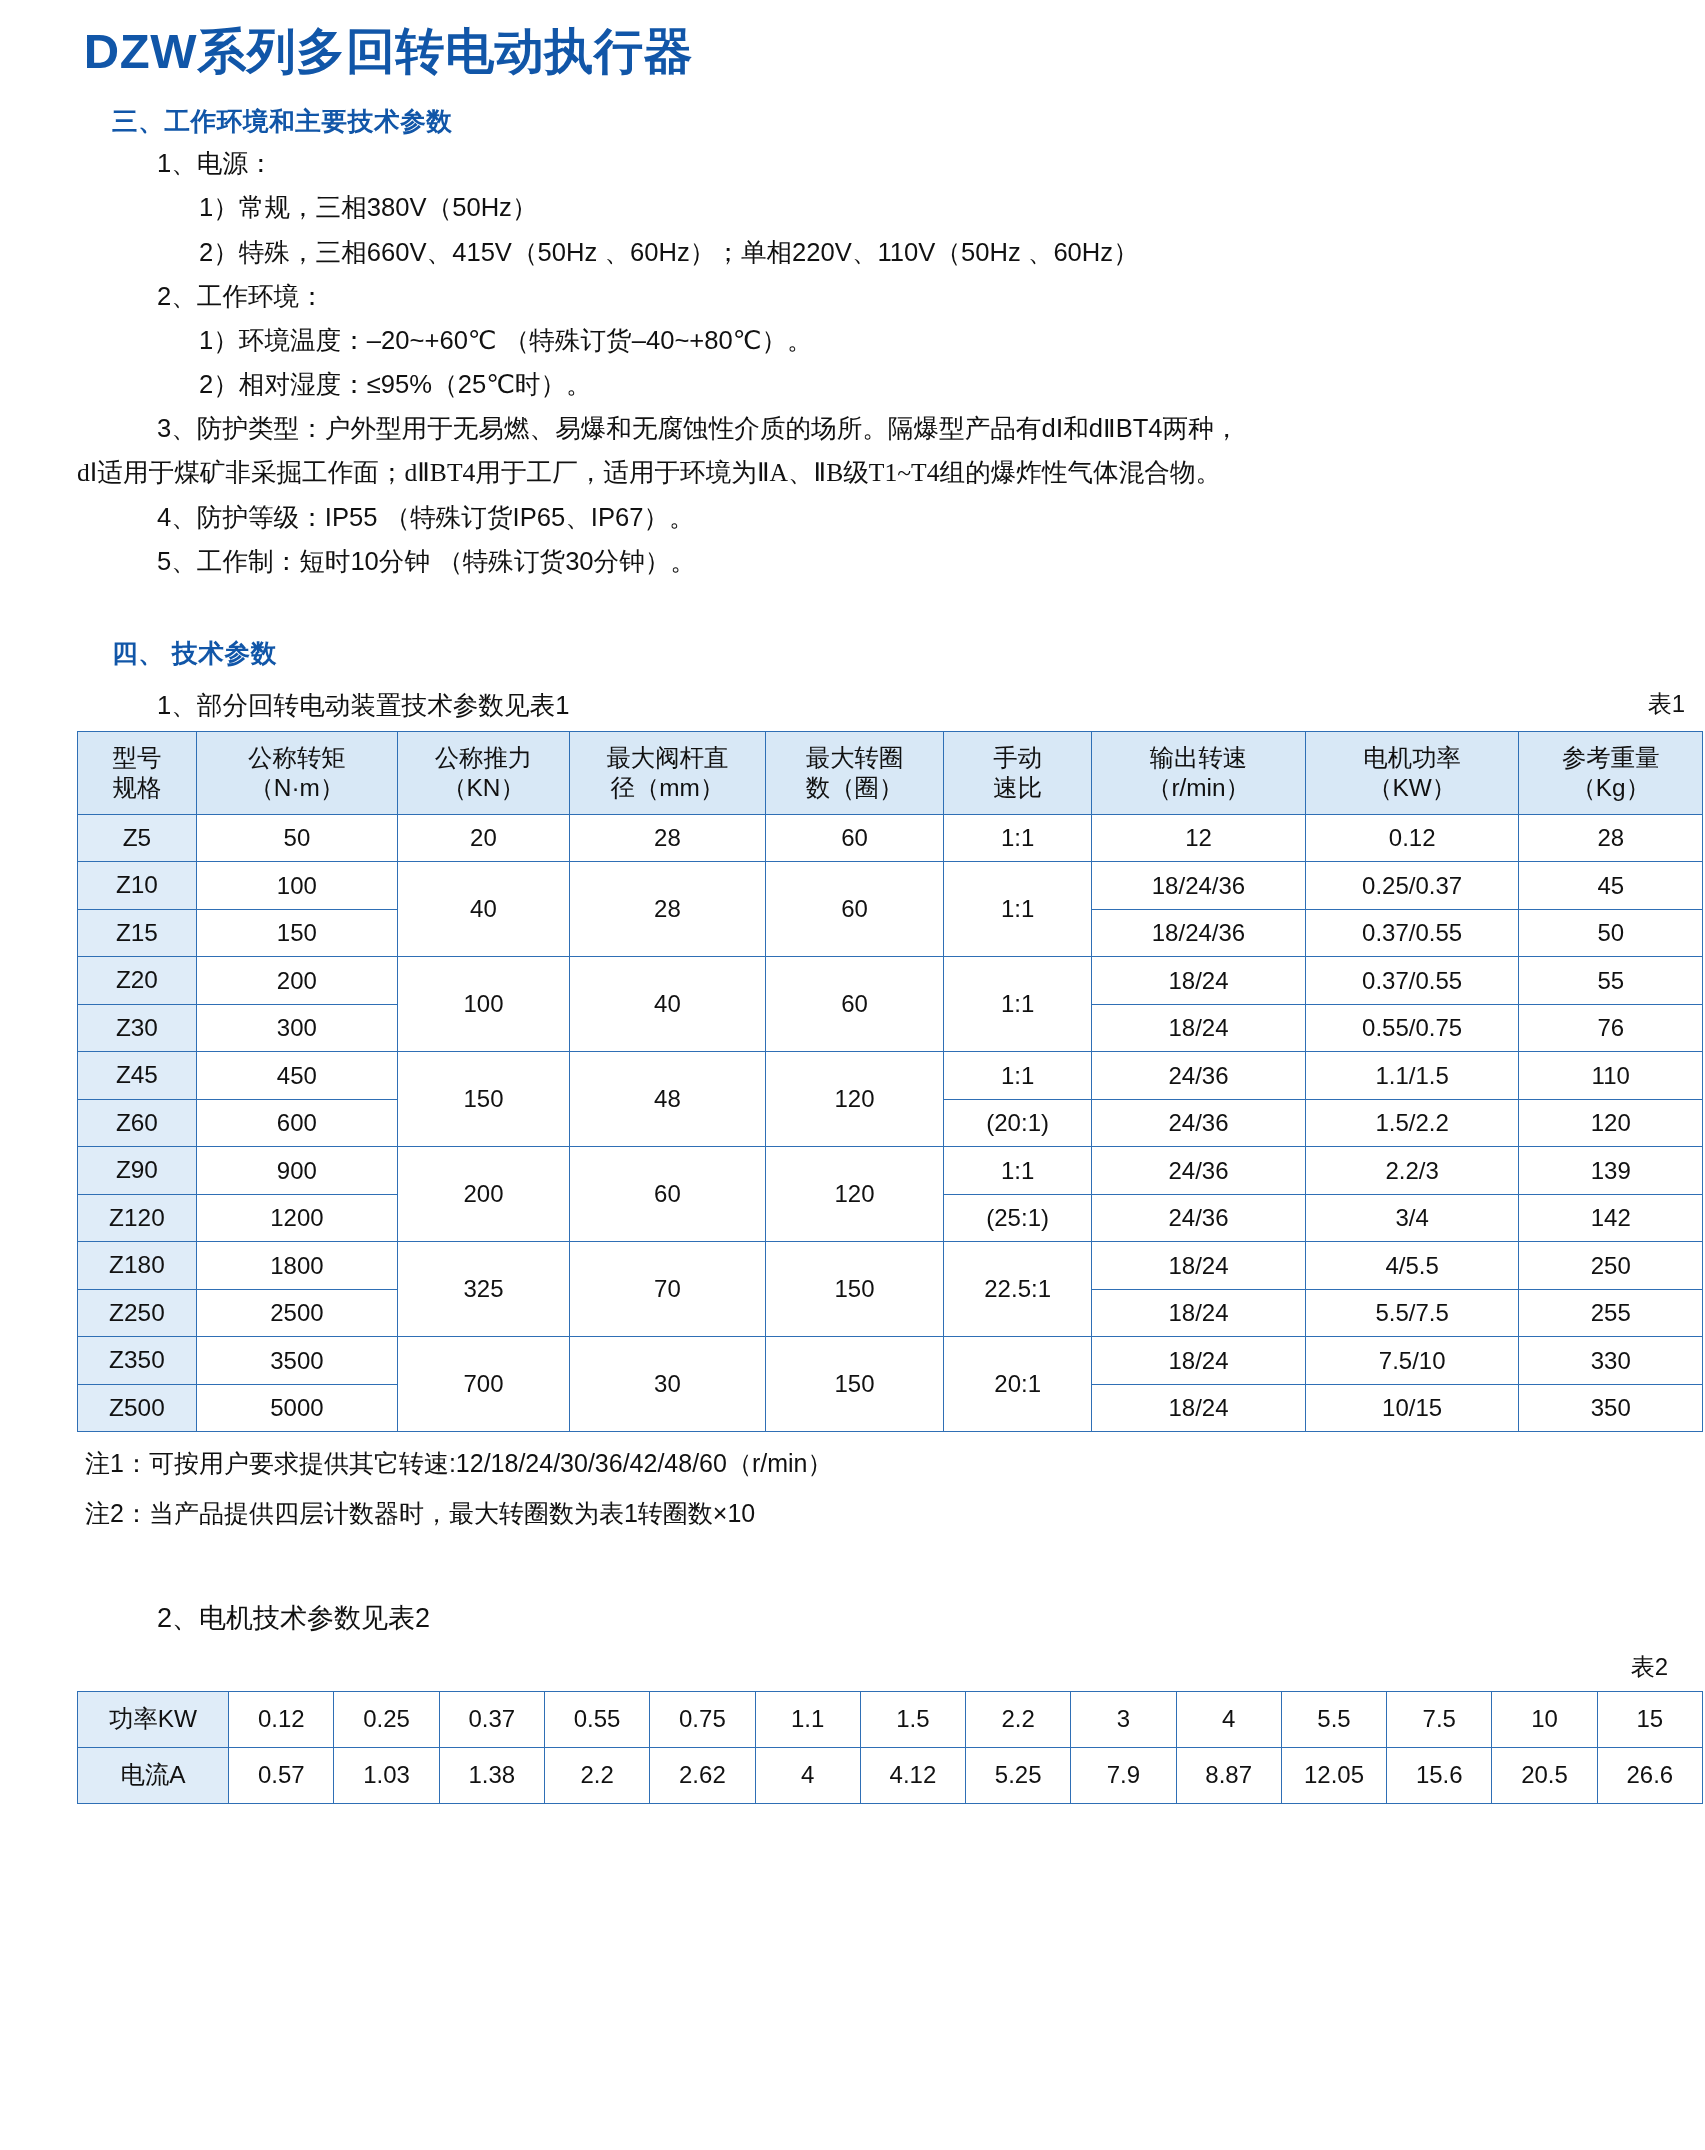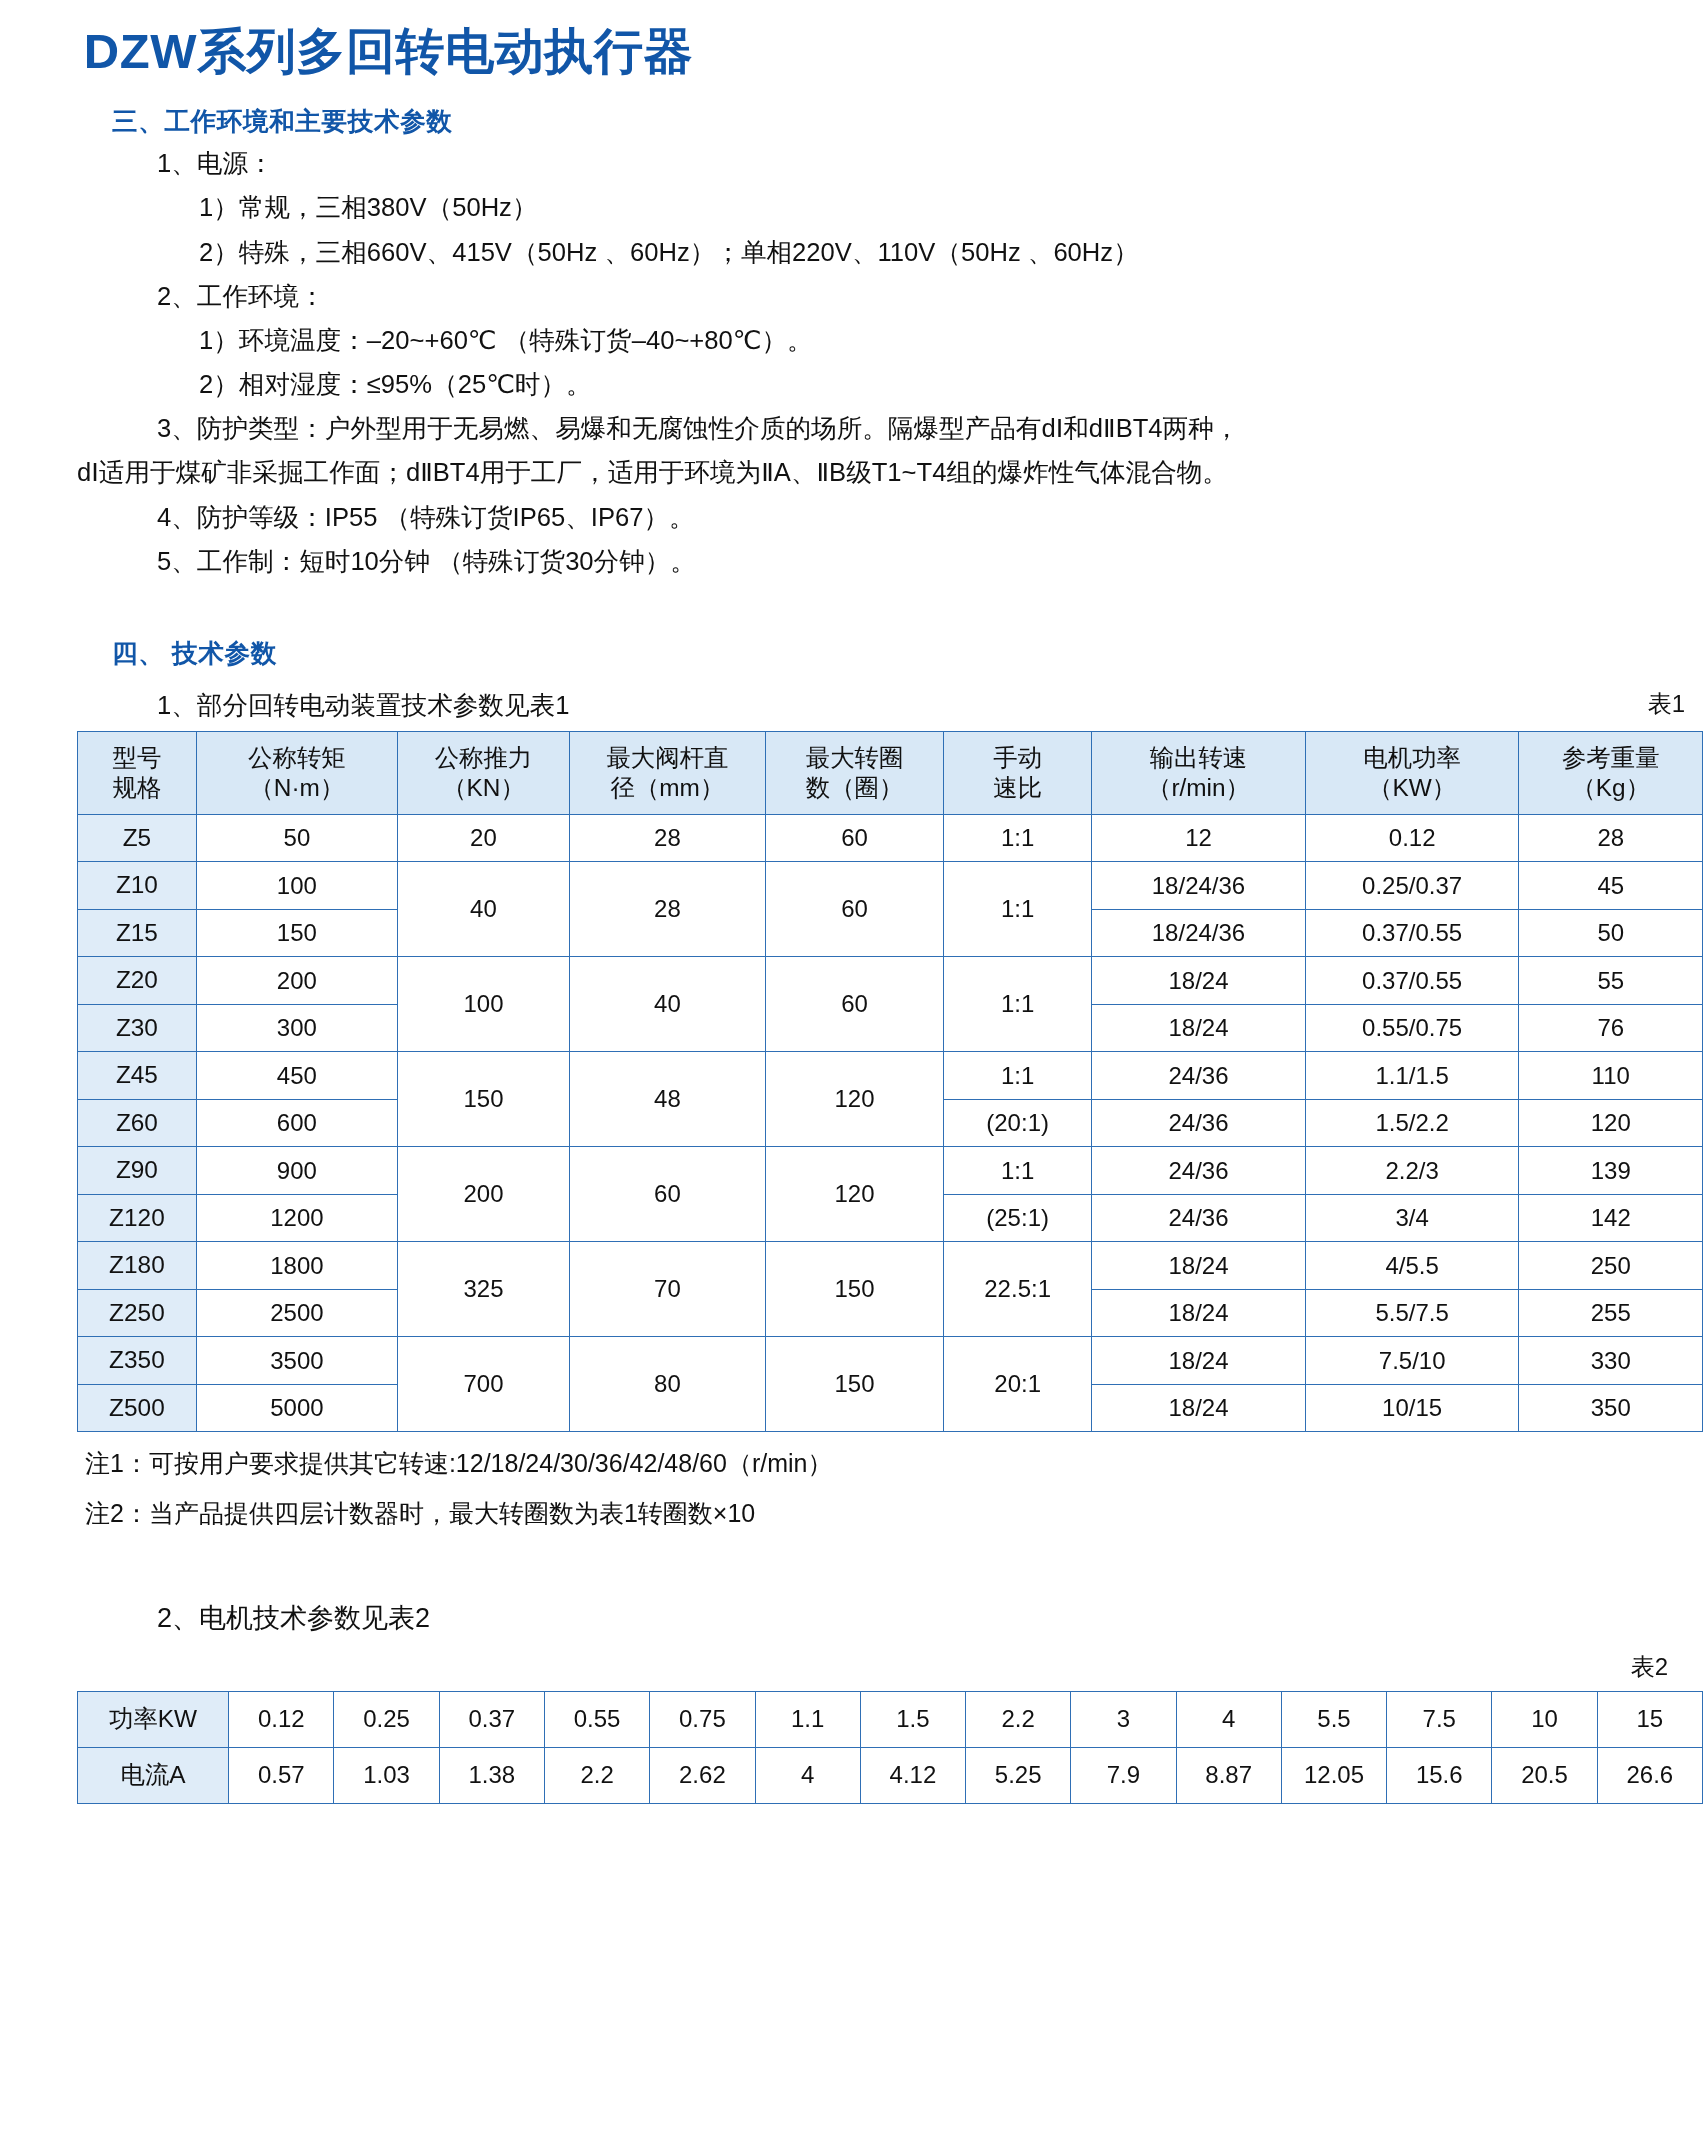--- a/index.html
+++ b/index.html
@@ -48,21 +48,21 @@
   
   .para {
     font-size: 25.6px;
     line-height: 1.55;
     color: #111111;
     margin: 4.5px 0 0 0;
   }
   .indent-1 { padding-left: 80px; }
   .indent-2 { padding-left: 122px; }
   .indent-flow { padding-left: 0; text-indent: 80px; }
-  .indent-hang { padding-left: 0; }
+  .indent-hang { padding-left: 0; font-family: Liberation Serif, serif; }
 
   
   .table-head-row {
     display: flex;
     align-items: flex-start;
     justify-content: space-between;
     margin: 17px 0 8px 0;
     padding-left: 80px;
   }
   .table-head-row .cap {
@@ -350,21 +350,21 @@
         <td class="plain">2500</td>
         <td class="plain">18/24</td>
         <td class="plain">5.5/7.5</td>
         <td class="plain">255</td>
       </tr>
 
       <tr>
         <td class="model">Z350</td>
         <td class="plain">3500</td>
         <td class="plain" rowspan="2">700</td>
-        <td class="plain" rowspan="2">80</td>
+        <td class="plain" rowspan="2">30</td>
         <td class="plain" rowspan="2">150</td>
         <td class="plain" rowspan="2">20:1</td>
         <td class="plain">18/24</td>
         <td class="plain">7.5/10</td>
         <td class="plain">330</td>
       </tr>
 
       <tr>
         <td class="model">Z500</td>
         <td class="plain">5000</td>

